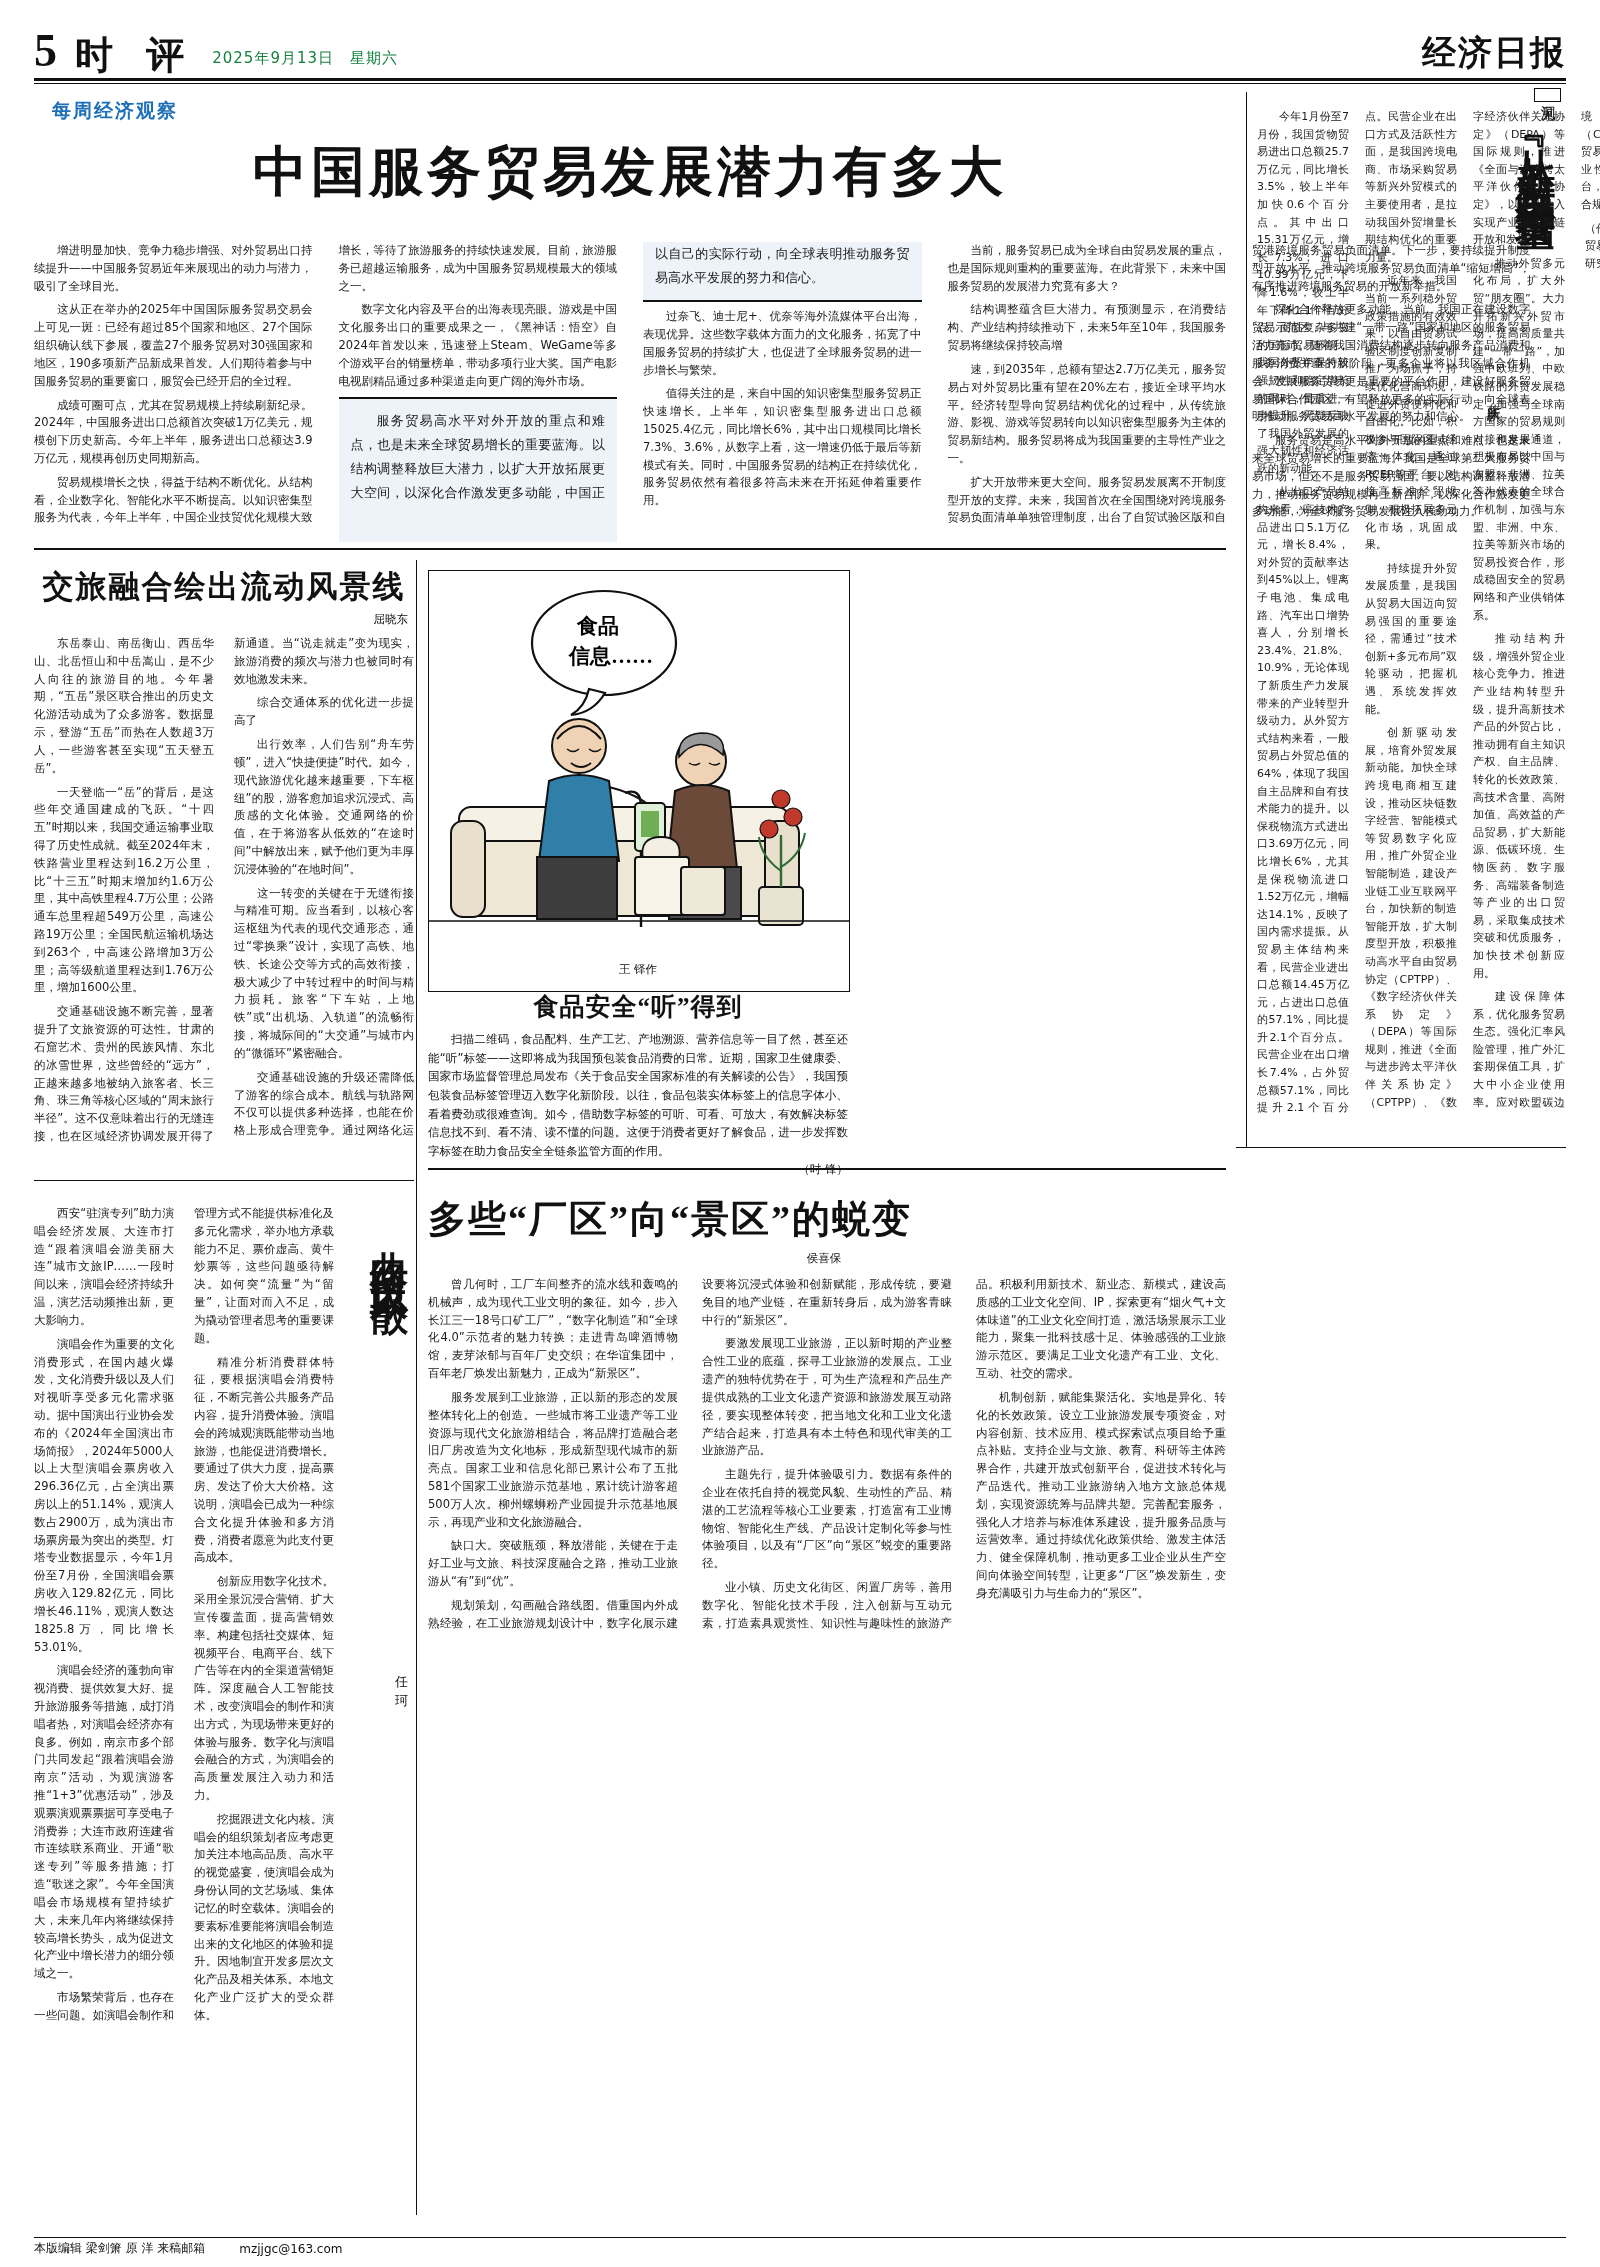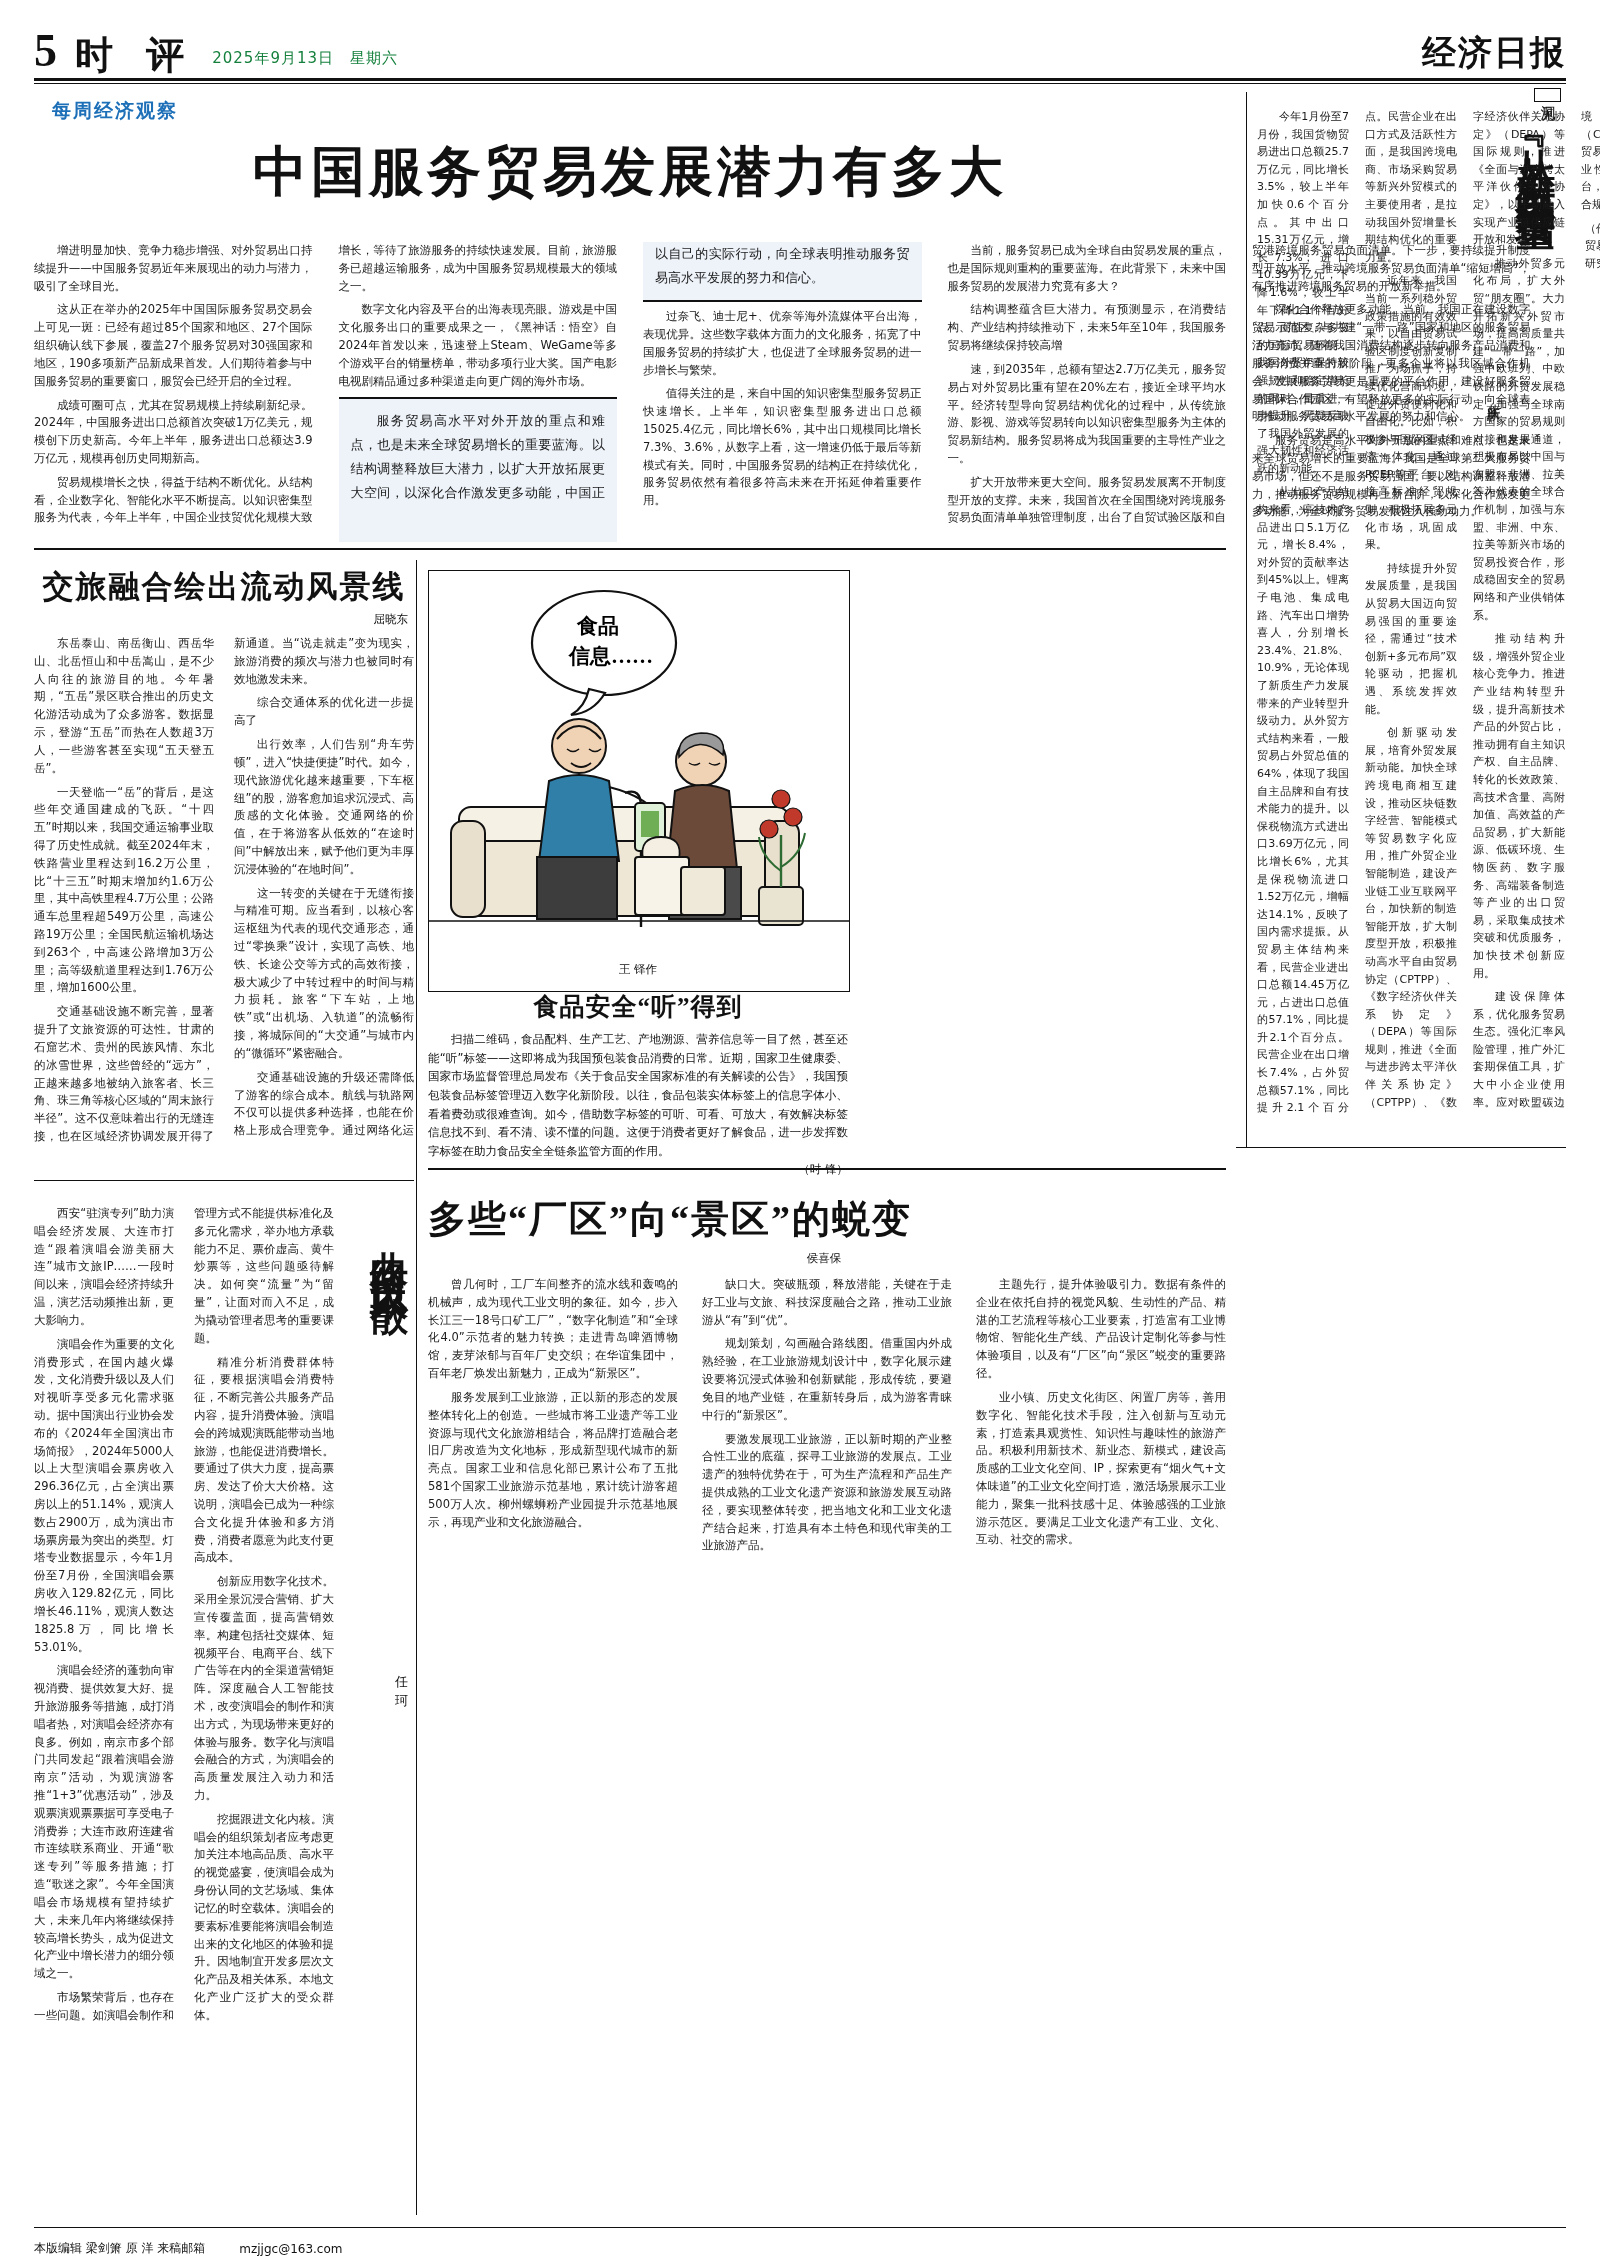--- a/index.html
+++ b/index.html
@@ -135,21 +135,21 @@
   .art4 h2{
     font-size:38px;font-weight:700;letter-spacing:2px;margin:14px 0 6px 0;
     font-family:"Liberation Serif",serif;
   }
   .art4 .byline{text-align:center;margin-bottom:10px;}
   .art4 .col-text{column-count:3;column-gap:24px;height:900px;}
 
   
   .footer{
     position:absolute;left:34px;bottom:10px;width:1532px;
-    border-top:1px solid #111;padding-top:12px;
+    border-top:1px solid #111;padding-top:2px;
     font-size:12px;display:flex;gap:34px;align-items:center;
   }
 
   
   .bubble-text{font-size:21px;font-weight:700;font-family:"Liberation Serif",serif;}
 </style>
 </head>
 <body>
 
 <div class="page">
@@ -297,20 +297,21 @@
     <h2>多些“厂区”向“景区”的蜕变</h2>
     <div class="byline">侯喜保</div>
     <div class="col-text">
       <p>曾几何时，工厂车间整齐的流水线和轰鸣的机械声，成为现代工业文明的象征。如今，步入长江三一18号口矿工厂”，“数字化制造”和“全球化4.0”示范者的魅力转换；走进青岛啤酒博物馆，麦芽浓郁与百年厂史交织；在华谊集团中，百年老厂焕发出新魅力，正成为“新景区”。</p>
       <p>服务发展到工业旅游，正以新的形态的发展整体转化上的创造。一些城市将工业遗产等工业资源与现代文化旅游相结合，将品牌打造融合老旧厂房改造为文化地标，形成新型现代城市的新亮点。国家工业和信息化部已累计公布了五批581个国家工业旅游示范基地，累计统计游客超500万人次。柳州螺蛳粉产业园提升示范基地展示，再现产业和文化旅游融合。</p>
       <p>缺口大。突破瓶颈，释放潜能，关键在于走好工业与文旅、科技深度融合之路，推动工业旅游从“有”到“优”。</p>
       <p>规划策划，勾画融合路线图。借重国内外成熟经验，在工业旅游规划设计中，数字化展示建设要将沉浸式体验和创新赋能，形成传统，要避免目的地产业链，在重新转身后，成为游客青睐中行的“新景区”。</p>
       <p>要激发展现工业旅游，正以新时期的产业整合性工业的底蕴，探寻工业旅游的发展点。工业遗产的独特优势在于，可为生产流程和产品生产提供成熟的工业文化遗产资源和旅游发展互动路径，要实现整体转变，把当地文化和工业文化遗产结合起来，打造具有本土特色和现代审美的工业旅游产品。</p>
       <p>主题先行，提升体验吸引力。数据有条件的企业在依托自持的视觉风貌、生动性的产品、精湛的工艺流程等核心工业要素，打造富有工业博物馆、智能化生产线、产品设计定制化等参与性体验项目，以及有“厂区”向“景区”蜕变的重要路径。</p>
       <p>业小镇、历史文化街区、闲置厂房等，善用数字化、智能化技术手段，注入创新与互动元素，打造素具观赏性、知识性与趣味性的旅游产品。积极利用新技术、新业态、新模式，建设高质感的工业文化空间、IP，探索更有“烟火气+文体味道”的工业文化空间打造，激活场景展示工业能力，聚集一批科技感十足、体验感强的工业旅游示范区。要满足工业文化遗产有工业、文化、互动、社交的需求。</p>
+      <p>机制创新，赋能集聚活化。实地是异化、转化的长效政策。设立工业旅游发展专项资金，对内容创新、技术应用、模式探索试点项目给予重点补贴。支持企业与文旅、教育、科研等主体跨界合作，共建开放式创新平台，促进技术转化与产品迭代。推动工业旅游纳入地方文旅总体规划，实现资源统筹与品牌共塑。完善配套服务，强化人才培养与标准体系建设，提升服务品质与运营效率。通过持续优化政策供给、激发主体活力、健全保障机制，推动更多工业企业从生产空间向体验空间转型，让更多“厂区”焕发新生，变身充满吸引力与生命力的“景区”。</p>
     </div>
   </div>
 
   <div class="footer">
     <span>本版编辑 梁剑箫 原 洋 来稿邮箱</span>
     <span>mzjjgc@163.com</span>
   </div>
 
 </div>
 

